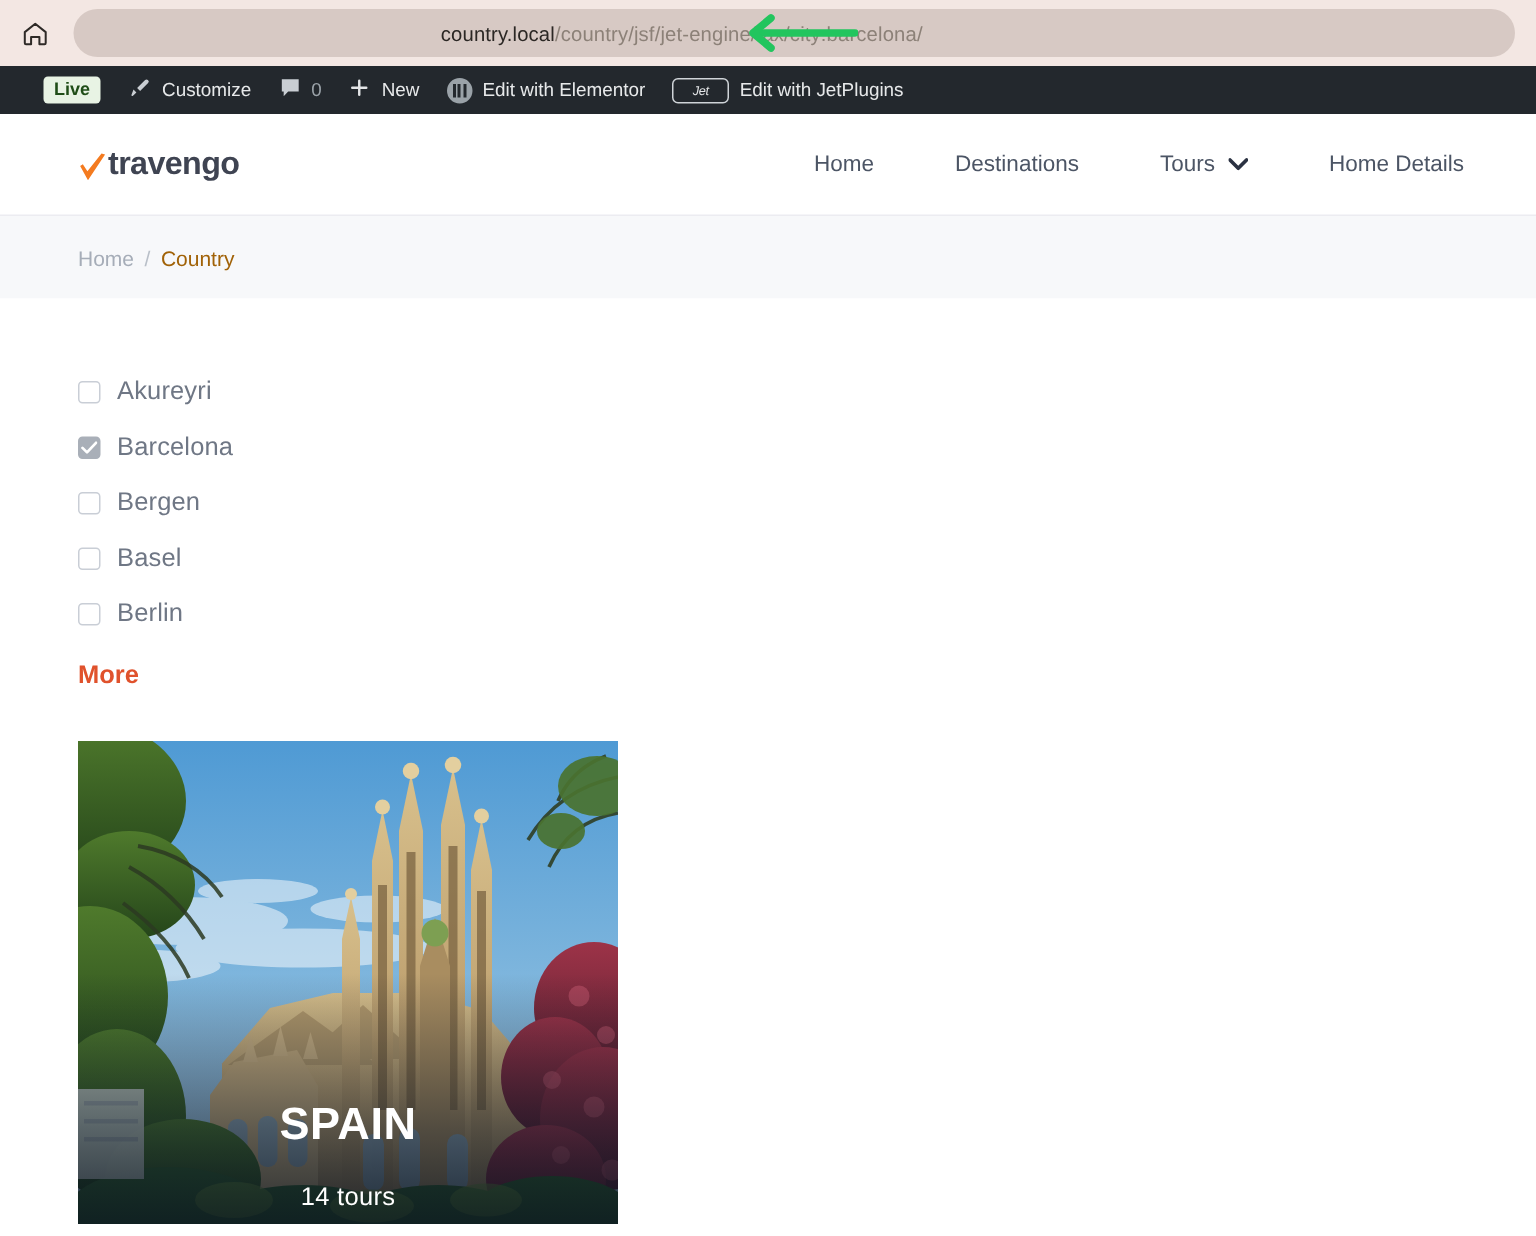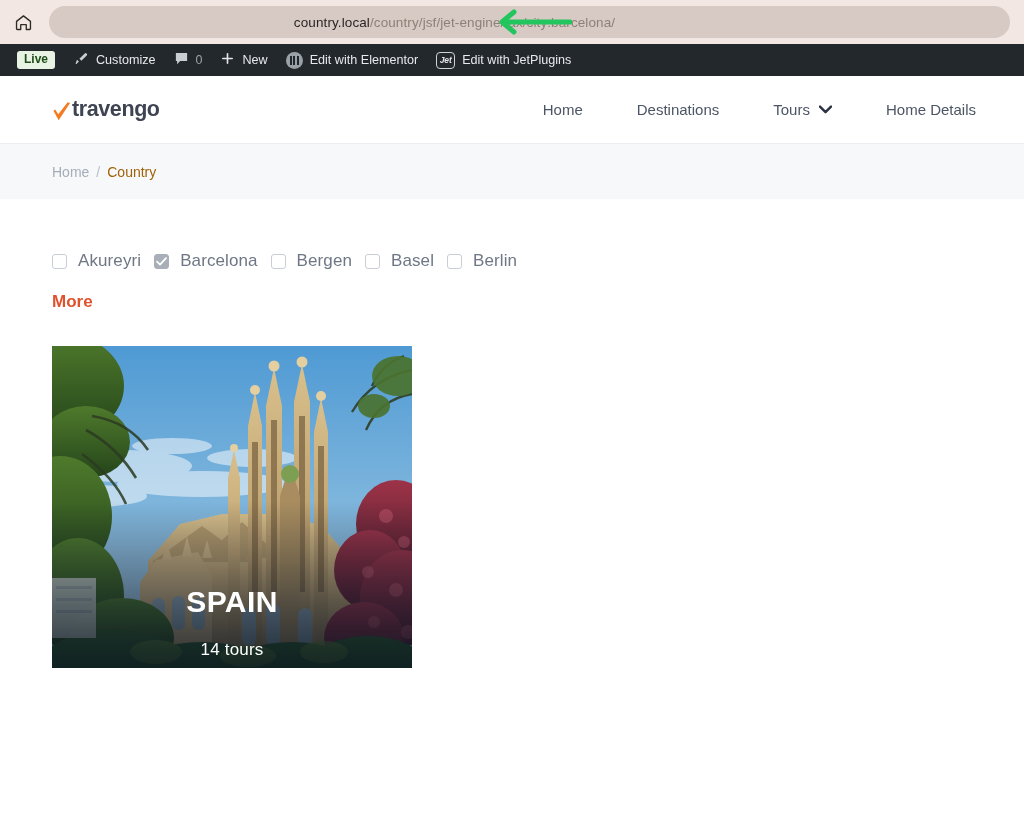--- a/index.html
+++ b/index.html
@@ -54,21 +54,21 @@
   }
 
   
   .adminbar {
     height: 32px;
     background: #23282d;
     display: flex;
     align-items: center;
     color: #e3e5e7;
     font-size: 12.6px;
-    padding-left: 8px;
+    padding-left: 20px;
     text-align: center;
   }
   .ab-item {
     display: flex;
     align-items: center;
     gap: 7px;
     height: 32px;
     padding: 0 9px;
     white-space: nowrap;
   }
@@ -85,23 +85,23 @@
   .ab-label { color: #e7e9ea; }
   .el-icon {
     width: 17px; height: 17px; border-radius: 50%;
     background: #9aa2a8; display:flex; align-items:center; justify-content:center;
   }
   .el-icon i {
     display:block; width:2px; height:9px; background:#23282d; margin:0 0.8px;
   }
   .el-icon i.tall { height: 9px; }
   .jet-icon {
-    width: 19px; height: 17px; border: 1.6px solid #cfd4d8; border-radius: 4px;
+    width: 38px; height: 17px; border: 1.6px solid #cfd4d8; border-radius: 4px;
     display:flex; align-items:center; justify-content:center;
-    font-size: 8.5px; font-weight: 700; font-style: italic; color: #e3e5e7;
+    font-size: 8.5px; font-weight: 400; font-style: italic; color: #e3e5e7;
     letter-spacing: -0.2px;
   }
 
   
   .site-header {
     height: 68px;
     background: #fff;
     display: flex;
     align-items: center;
     padding: 0 48px 0 52px;
@@ -143,21 +143,21 @@
     align-items: center;
     padding-left: 52px;
   }
   .crumb { font-size: 14px; display: flex; align-items: center; gap: 7px; }
   .crumb .home { color: #a6adb8; }
   .crumb .sep { color: #b9bfc8; }
   .crumb .cur { color: #a16207; }
 
   
   .content { padding: 50px 0 0 52px; background: #fff; }
-  .filter-list { display: flex; gap: 13px; }
+  .filter-list { display: flex; flex-direction: column; gap: 13px; }
   .filter-row { display: flex; align-items: center; gap: 11px; height: 24px; }
   .cbx {
     width: 15px; height: 15px;
     border: 1px solid #c9ced6;
     border-radius: 3px;
     background: #fff;
     flex: 0 0 auto;
     display: flex; align-items: center; justify-content: center;
   }
   .cbx.checked { background: #a9afb8; border-color: #a9afb8; }

